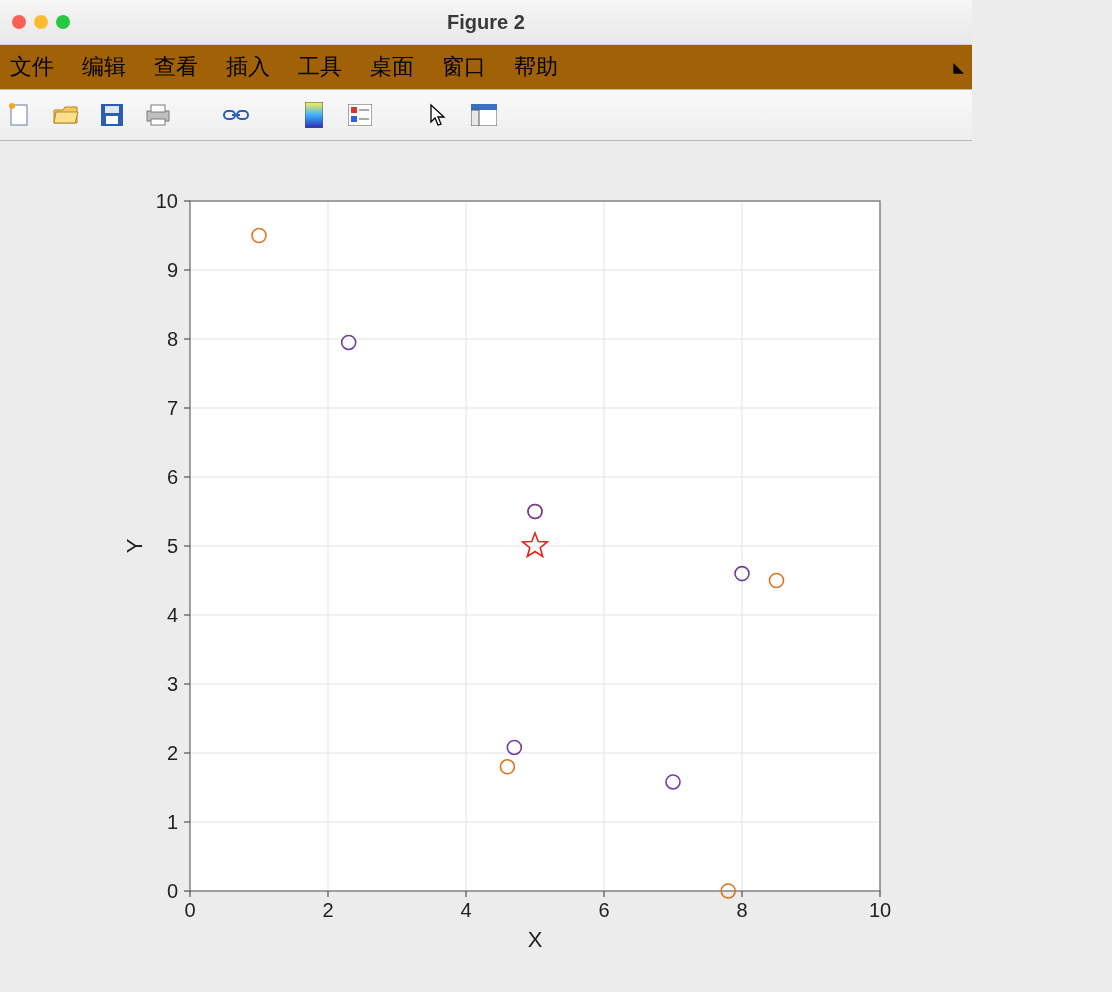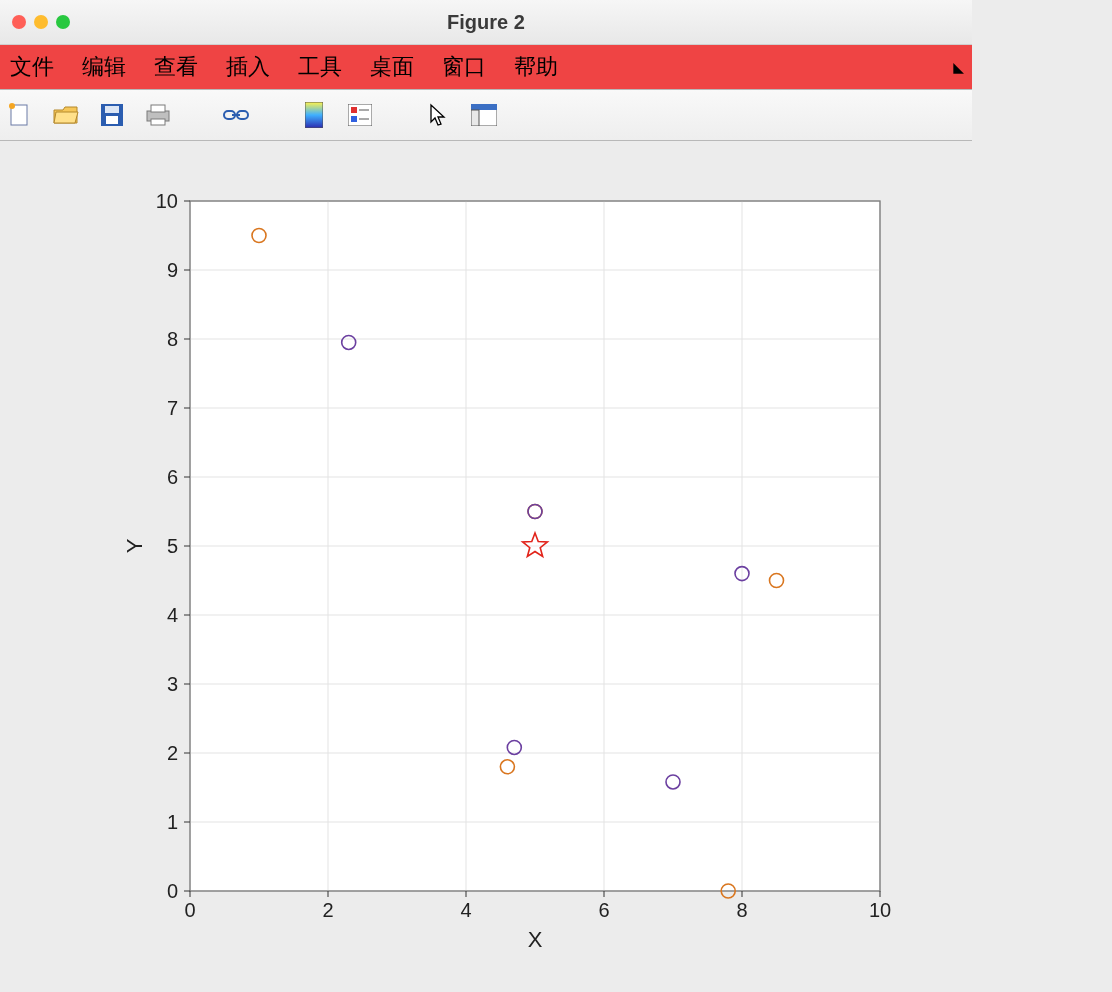--- a/index.html
+++ b/index.html
@@ -4,21 +4,21 @@
 <style>
   html,body{margin:0;padding:0;font-family:-apple-system,"Helvetica Neue",Arial,sans-serif;background:#ececec;}
   .window{width:972px;height:992px;background:#ececec;display:flex;flex-direction:column;}
   .titlebar{height:44px;background:linear-gradient(#f6f6f6,#e8e8e8);border-bottom:1px solid #cfcfcf;display:flex;align-items:center;padding:0 12px;position:relative;}
   .traffic{display:flex;gap:8px;}
   .dot{width:14px;height:14px;border-radius:50%;}
   .dot.red{background:#ff5f57;}
   .dot.yellow{background:#febc2e;}
   .dot.green{background:#28c840;}
   .title{position:absolute;left:0;right:0;text-align:center;font-weight:600;font-size:20px;color:#3a3a3a;pointer-events:none;}
-  .menubar{height:44px;background:#ef4444;border-bottom:1px solid #b8b8b8;display:flex;align-items:center;padding:0 10px;gap:28px;font-size:22px;color:#000;position:relative;}
+  .menubar{height:44px;background:#a16207;border-bottom:1px solid #b8b8b8;display:flex;align-items:center;padding:0 10px;gap:28px;font-size:22px;color:#000;position:relative;}
   .menubar .menu-item{cursor:default;}
   .menubar .corner{position:absolute;right:8px;top:14px;font-size:14px;}
   .toolbar{height:50px;background:linear-gradient(#f9f9f9,#eee);border-bottom:1px solid #b8b8b8;display:flex;align-items:center;padding:0 6px;gap:18px;}
   .toolbar .tbtn{width:28px;height:28px;display:flex;align-items:center;justify-content:center;}
   .toolbar .spacer{width:14px;}
   .canvas-area{flex:1;background:#ececec;display:flex;align-items:flex-start;justify-content:center;}
   svg{display:block;}
 </style>
 </head>
 <body>

